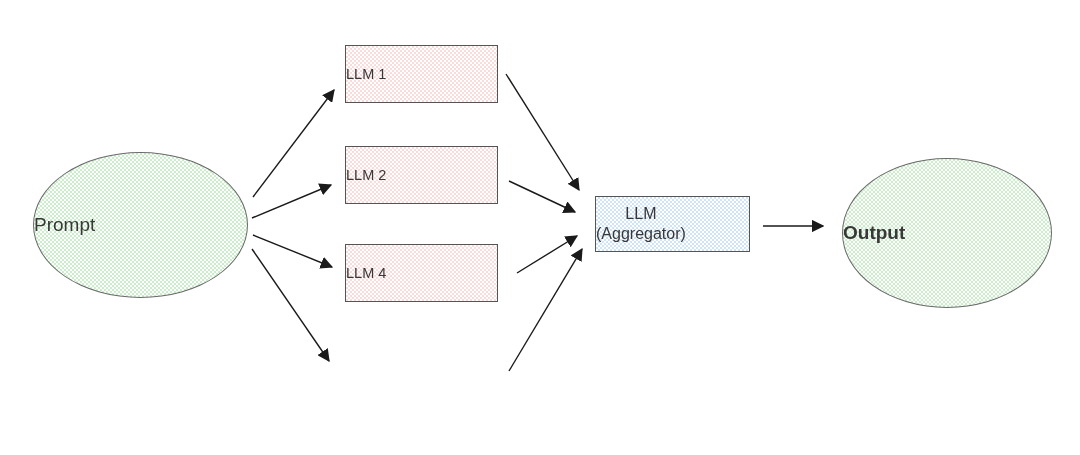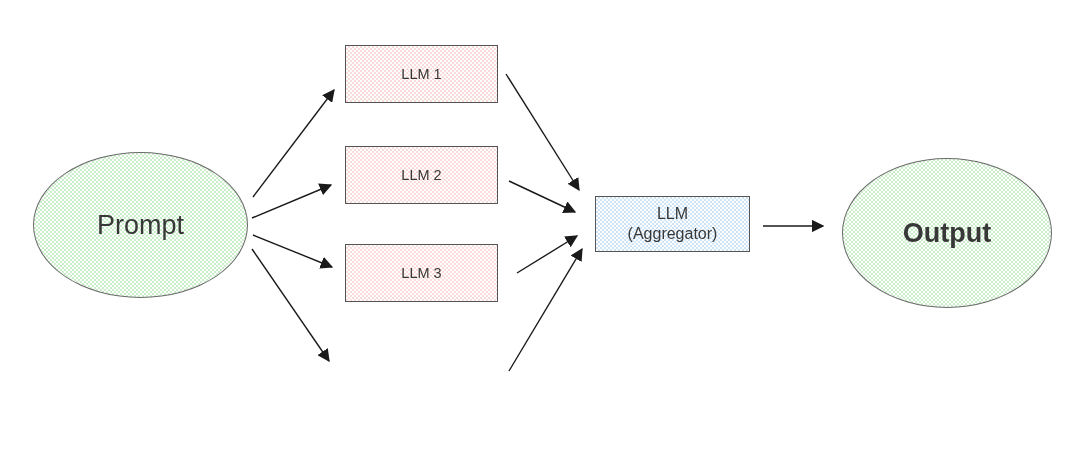--- a/index.html
+++ b/index.html
@@ -13,42 +13,42 @@
     width: 1080px;
     height: 455px;
     background: #ffffff;
     overflow: hidden;
   }
   .node {
     position: absolute;
     box-sizing: border-box;
     display: flex;
     align-items: center;
-    justify-content: center;
+    justify-content: flex-start;
     text-align: center;
     color: #383838;
     background-color: #ffffff;
   }
   
   .checker-green {
     background-image: conic-gradient(#c9eec9 25%, rgba(0,0,0,0) 25% 50%, #c9eec9 50% 75%, rgba(0,0,0,0) 75%);
     background-size: 4px 4px;
   }
   .checker-pink {
     background-image: conic-gradient(#f9dbd9 25%, rgba(0,0,0,0) 25% 50%, #f9dbd9 50% 75%, rgba(0,0,0,0) 75%);
     background-size: 4px 4px;
   }
   .checker-blue {
     background-image: conic-gradient(#cfe4f6 25%, rgba(0,0,0,0) 25% 50%, #cfe4f6 50% 75%, rgba(0,0,0,0) 75%);
     background-size: 4px 4px;
   }
   .ellipse {
     border: 1.5px solid #6a6a6a;
     border-radius: 50%;
-    font-size: 27px;
+    font-size: 19px;
   }
   .rect {
     border: 1.5px solid #555555;
     font-size: 14.5px;
   }
   .node-prompt { left: 33px;  top: 152px; width: 215px; height: 146px; }
   .node-output { left: 842px; top: 158px; width: 210px; height: 150px; font-weight: bold; }
   .node-llm    { left: 345px; width: 153px; height: 58px; }
   .node-llm1   { top: 45px;  }
   .node-llm2   { top: 146px; }
@@ -72,21 +72,21 @@
     <span>Prompt</span>
   </div>
 
   <div class="node rect checker-pink node-llm node-llm1">
     <span>LLM 1</span>
   </div>
   <div class="node rect checker-pink node-llm node-llm2">
     <span>LLM 2</span>
   </div>
   <div class="node rect checker-pink node-llm node-llm3">
-    <span>LLM 3</span>
+    <span>LLM 4</span>
   </div>
 
   <div class="node rect checker-blue node-agg">
     <span class="agg-label">
       <span>LLM</span>
       <span>(Aggregator)</span>
     </span>
   </div>
 
   <div class="node ellipse checker-green node-output">

